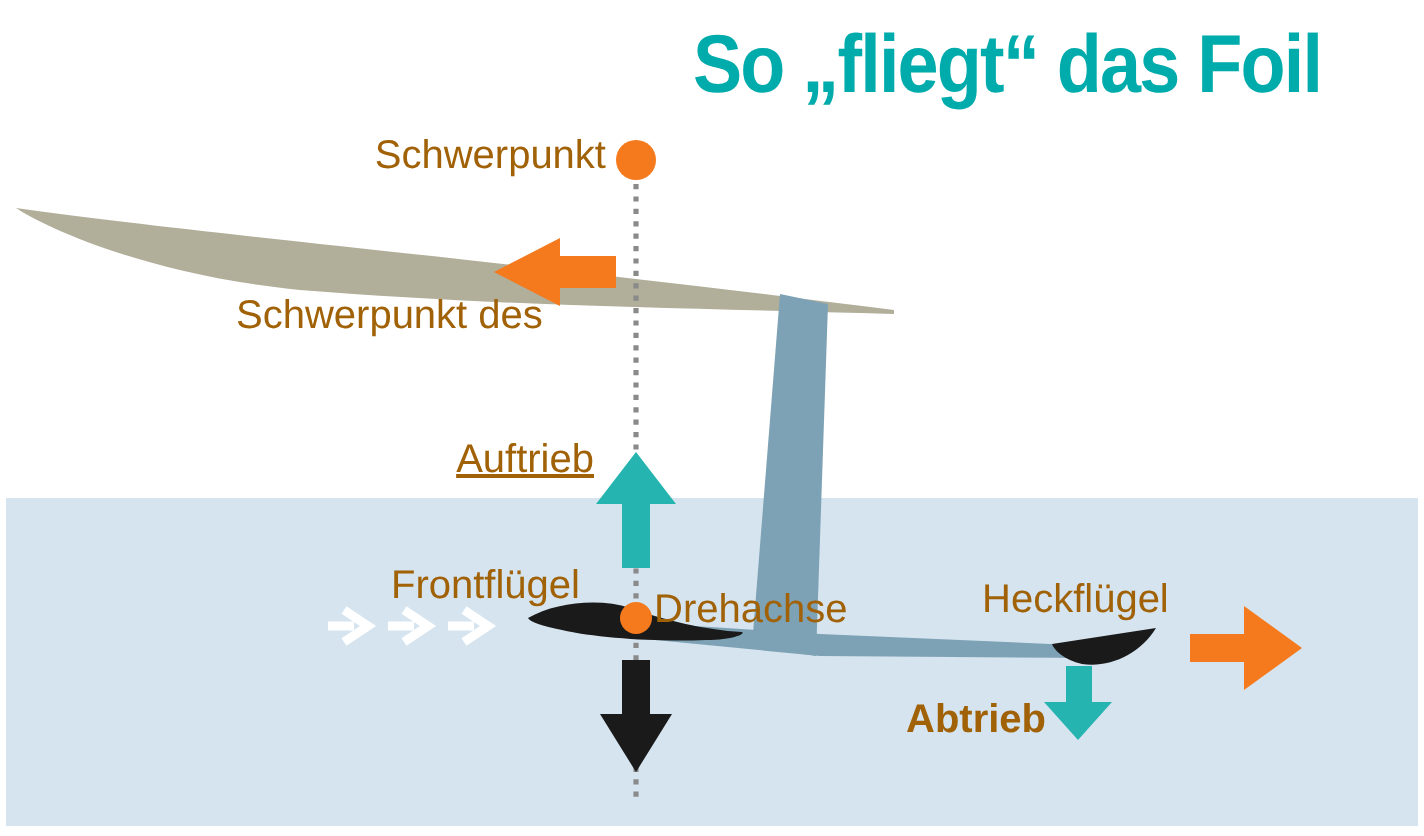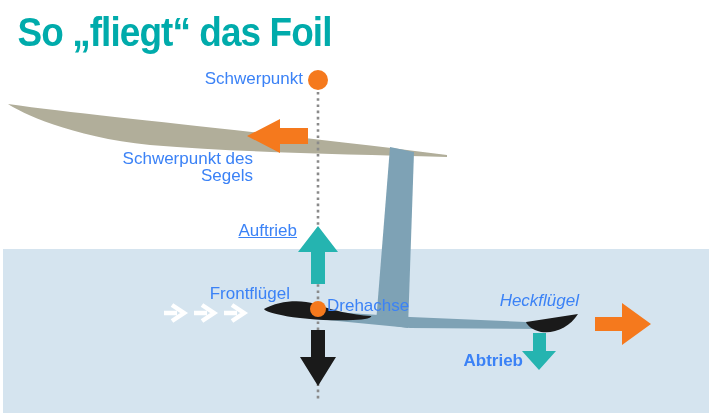--- a/index.html
+++ b/index.html
@@ -2,27 +2,27 @@
 <html><head>
 <meta charset="utf-8">
 <style>
   html,body{margin:0;padding:0;background:#fff;}
   #stage{
     position:relative;width:712px;height:418px;background:#fff;overflow:hidden;
     font-family:"Liberation Sans","DejaVu Sans",sans-serif;
   }
   #diagram-svg{position:absolute;left:0;top:0;}
   .lbl{
-    position:absolute;font-size:17px;line-height:17px;color:#3b82f6;
+    position:absolute;font-size:20px;line-height:17px;color:#a16207;
     white-space:nowrap;
   }
   .lbl.right{text-align:right;}
-  .lbl.center{text-align:right;font-style:italic;}
+  .lbl.center{text-align:right;}
   #title{
-    position:absolute;top:9px;left:0;width:678px;text-align:left;
+    position:absolute;top:9px;left:0;width:678px;text-align:right;
   }
   #title span{
     display:inline-block;font-size:41px;font-weight:bold;letter-spacing:-1px;
     transform:scaleX(0.9);color:#00ABAB;
   }
 </style>
 </head>
 <body>
 
 <div id="stage">
@@ -69,21 +69,20 @@
   </svg>
 
   <div id="title">
     <span>So „fliegt“ das Foil</span>
   </div>
 
   <div class="lbl right" style="left:160px;top:70px;width:143px;">Schwerpunkt</div>
 
   <div class="lbl right" style="left:118px;top:150px;width:135px;">
     <div>Schwerpunkt des</div>
-    <div>Segels</div>
   </div>
 
   <div class="lbl right" style="left:210px;top:222px;width:87px;text-decoration:underline;">Auftrieb</div>
 
   <div class="lbl right" style="left:195px;top:285px;width:95px;">Frontflügel</div>
 
   <div class="lbl" style="left:327px;top:297px;">Drehachse</div>
 
 
 

